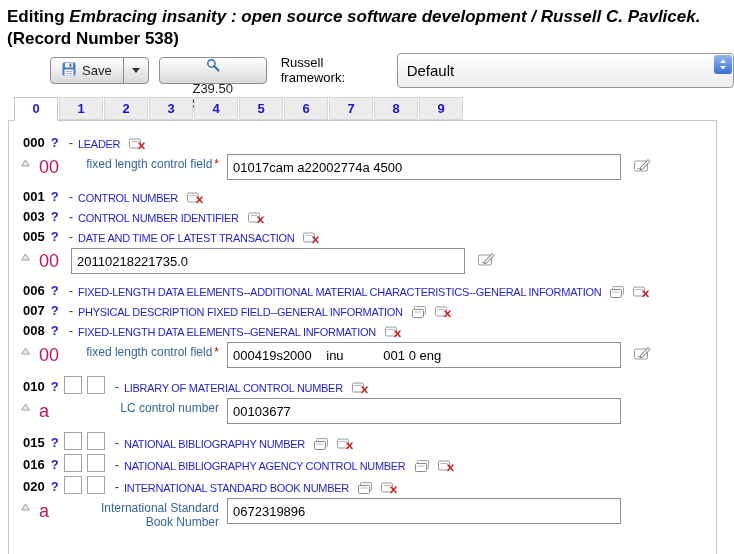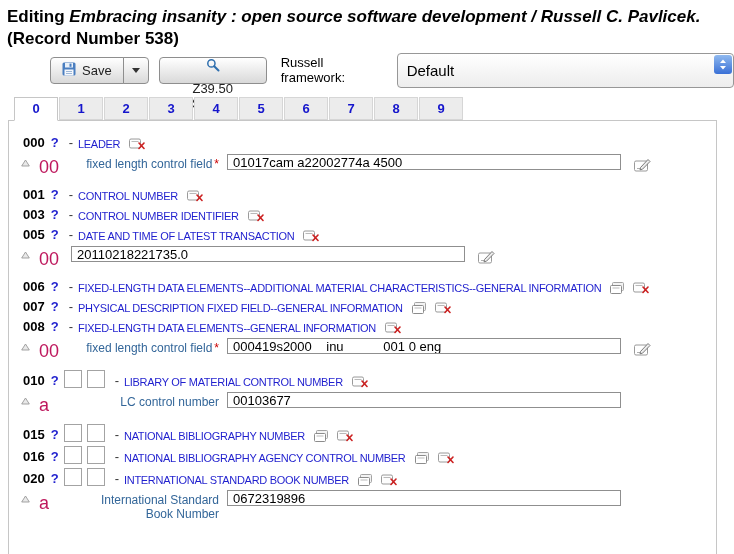--- a/index.html
+++ b/index.html
@@ -45,21 +45,21 @@
   .dash { margin:0 5px 0 10px; color:#333; }
   .tag-name { color:#1f1fce; font-size:11px; letter-spacing:-0.3px; text-decoration:none; cursor:pointer; }
   .ticon { margin-left:9px; display:inline-flex; align-items:center; cursor:pointer; }
 
   .sub-row { display:flex; align-items:flex-start; margin:2px 0 8px 0; }
   .arrow { margin:5px 0 0 12px; width:12px; cursor:pointer; display:inline-flex; }
   .sub-code { margin:3px 0 0 6px; width:24px; font-size:18px; color:#be185d; }
   .sub-label { width:134px; margin-left:22px; padding-top:3px; text-align:right; font-size:12px;
     color:#336699; line-height:14px; cursor:pointer; }
   .req { color:#cc0000; margin-left:2px; }
-  .sub-input { margin-left:8px; width:394px; height:16px; border:1px solid #8f8f8f; padding:1px 5px;
+  .sub-input { margin-left:8px; width:394px; height:26px; border:1px solid #8f8f8f; padding:1px 5px;
     font-size:13px; font-family:inherit; color:#000; background:#fff; }
   .edit-link { margin:4px 0 0 13px; display:inline-flex; cursor:pointer; }
 </style>
 </head>
 <body>
 
 <div class="page">
 
   <h1 class="title"><span>Editing</span> <i>Embracing insanity : open source software development / Russell C. Pavlicek.</i> <span>(Record Number 538)</span></h1>
 

